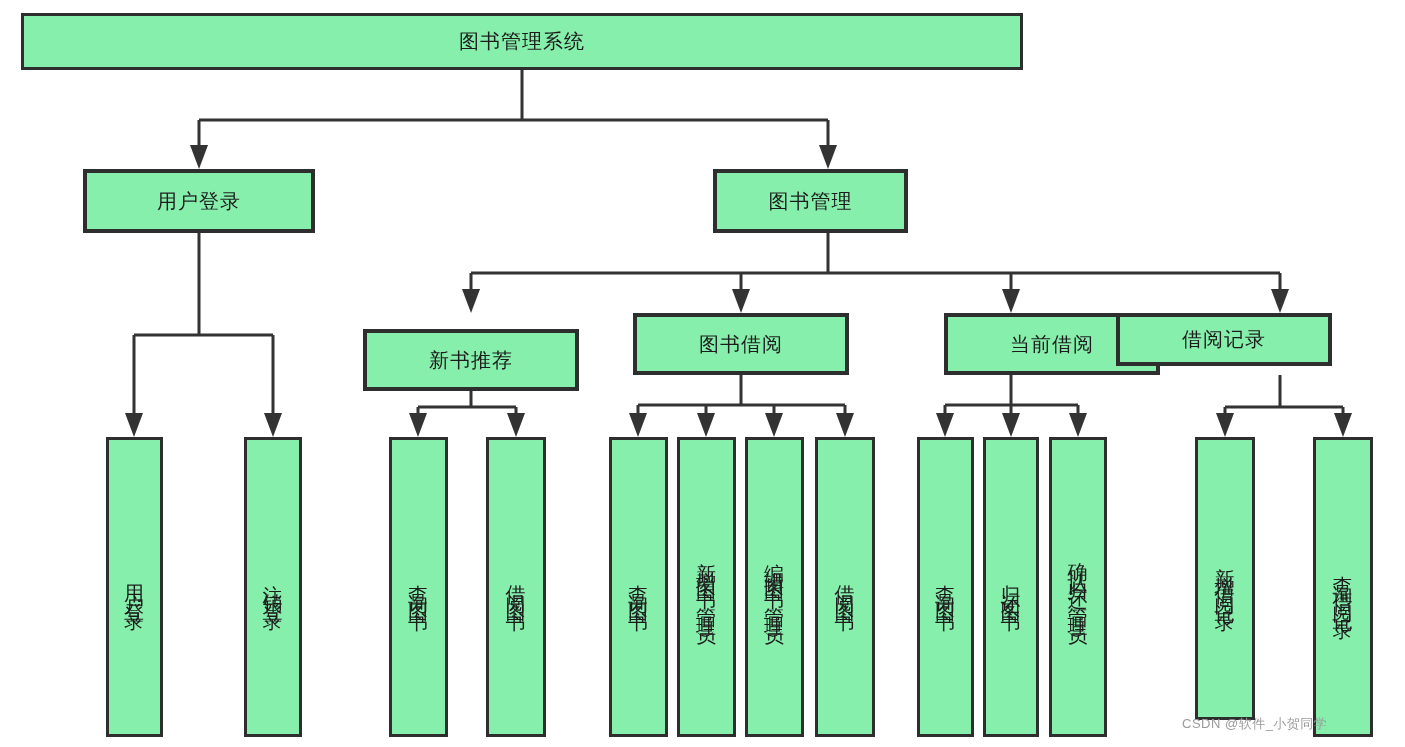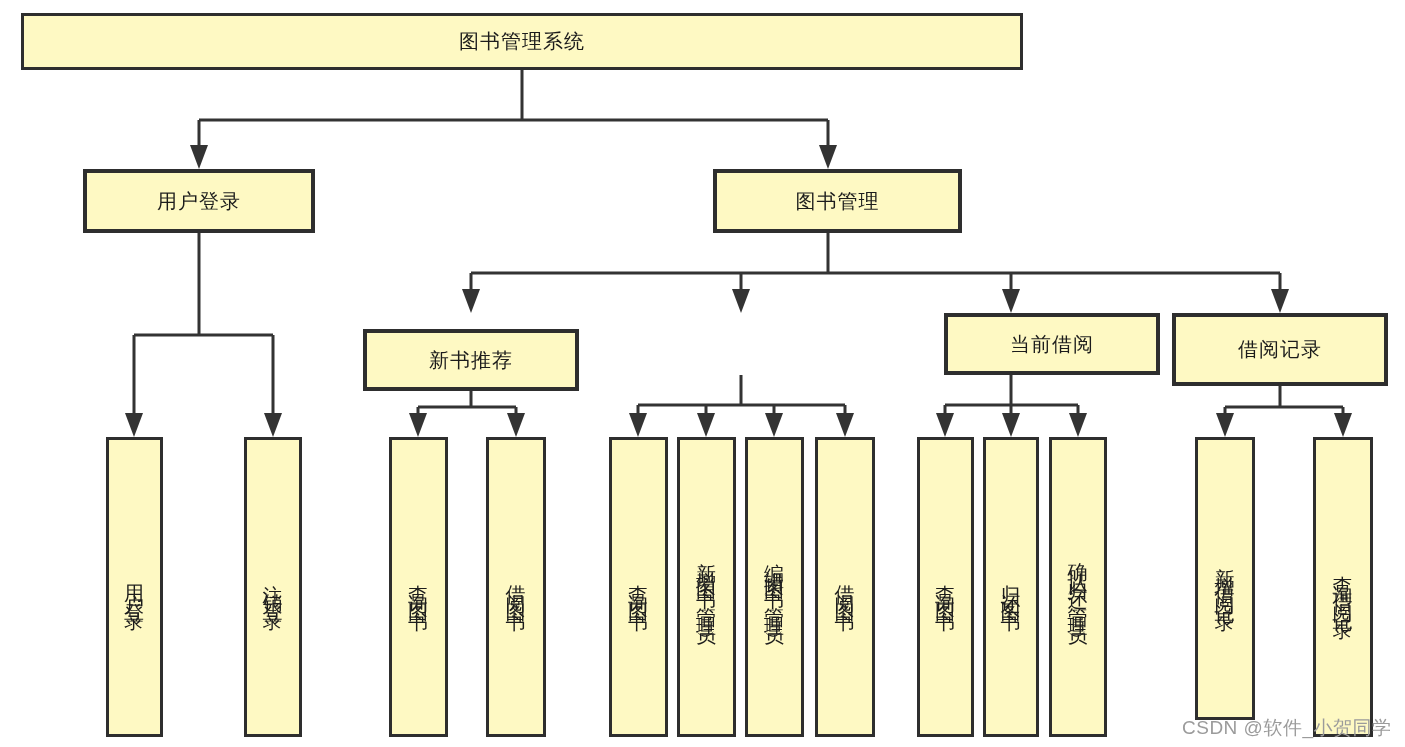--- a/index.html
+++ b/index.html
@@ -7,21 +7,21 @@
     position:relative;
     width:1405px;height:747px;
     background:#ffffff;
     font-family:"Liberation Sans","DejaVu Sans",sans-serif;
     overflow:hidden;
   }
   .lines{position:absolute;left:0;top:0;z-index:0;}
   .box{
     position:absolute;
     box-sizing:border-box;
-    background:#fef9c3;
+    background:#86efac;
     border:3px solid #2e2e2e;
     display:flex;
     align-items:center;
     justify-content:center;
     z-index:1;
     color:#1c1c1c;
   }
   .box.lvl2{border-width:4px;}
   .hlabel{
     font-size:20px;
@@ -33,21 +33,21 @@
     text-orientation:mixed;
     font-size:20px;
     letter-spacing:0.45em;
     white-space:nowrap;
     line-height:1;
   }
   .watermark{
     position:absolute;
     left:1182px;top:715px;
     z-index:3;
-    font-size:19px;
+    font-size:13px;
     color:#9b9b9b;
     letter-spacing:0.5px;
     white-space:nowrap;
   }
 </style>
 </head>
 <body>
 
 <div class="canvas">
 
@@ -84,31 +84,34 @@
     </g>
   </svg>
 
   <div class="box" style="left:21px;top:13px;width:1002px;height:57px">
     <span class="hlabel">图书管理系统</span>
   </div>
 
   <div class="box lvl2" style="left:83px;top:169px;width:232px;height:64px">
     <span class="hlabel">用户登录</span>
   </div>
-  <div class="box lvl2" style="left:713px;top:169px;width:249px;height:64px">
+  <div class="box lvl2" style="left:713px;top:169px;width:195px;height:64px">
     <span class="hlabel">图书管理</span>
   </div>
 
   <div class="box lvl2" style="left:363px;top:329px;width:216px;height:62px">
     <span class="hlabel">新书推荐</span>
   </div>
+  <div class="box lvl2" style="left:633px;top:313px;width:216px;height:62px">
+    <span class="hlabel">图书借阅</span>
+  </div>
   <div class="box lvl2" style="left:944px;top:313px;width:216px;height:62px">
     <span class="hlabel">当前借阅</span>
   </div>
-  <div class="box lvl2" style="left:1172px;top:313px;width:216px;height:73px">
+  <div class="box lvl2" style="left:1116px;top:313px;width:216px;height:53px">
     <span class="hlabel">借阅记录</span>
   </div>
 
   <div class="box" style="left:106px;top:437px;width:57px;height:300px">
     <span class="vlabel">用户登录</span>
   </div>
   <div class="box" style="left:244px;top:437px;width:58px;height:300px">
     <span class="vlabel">注销登录</span>
   </div>
 

